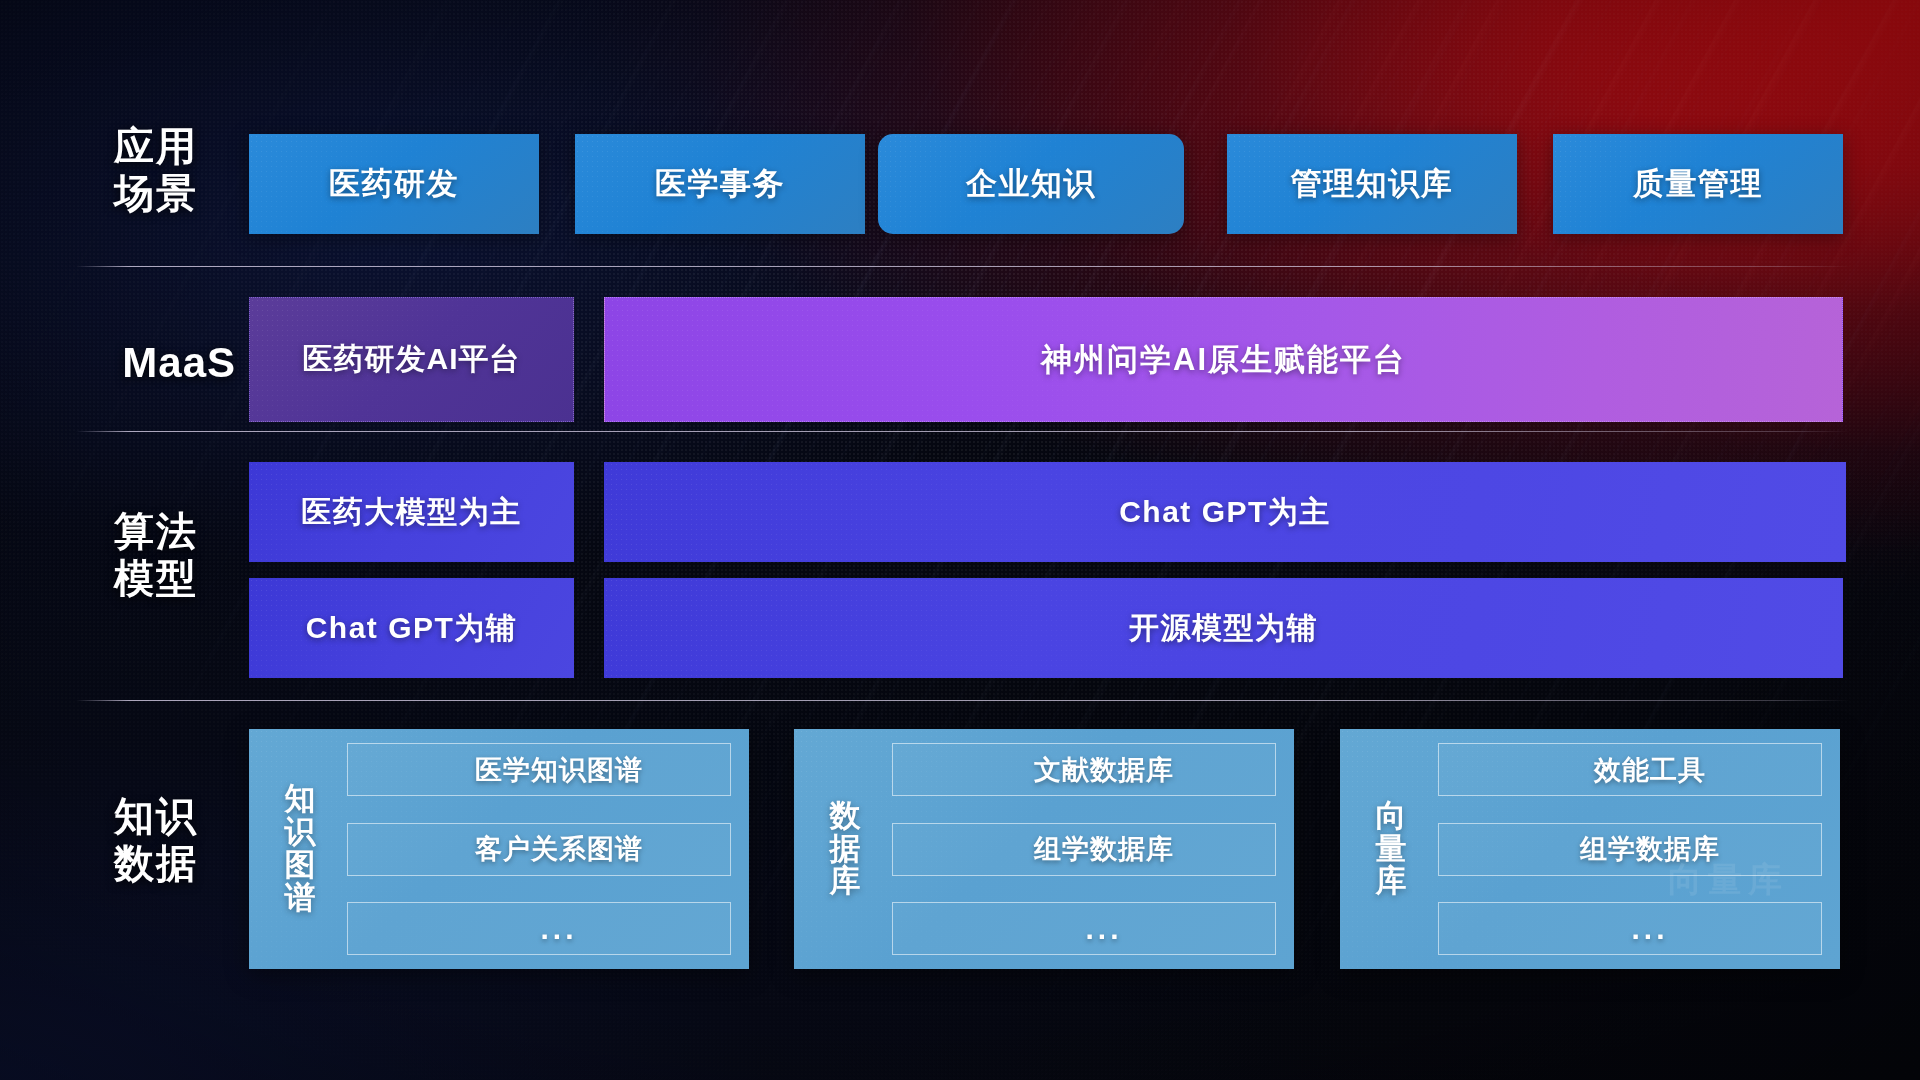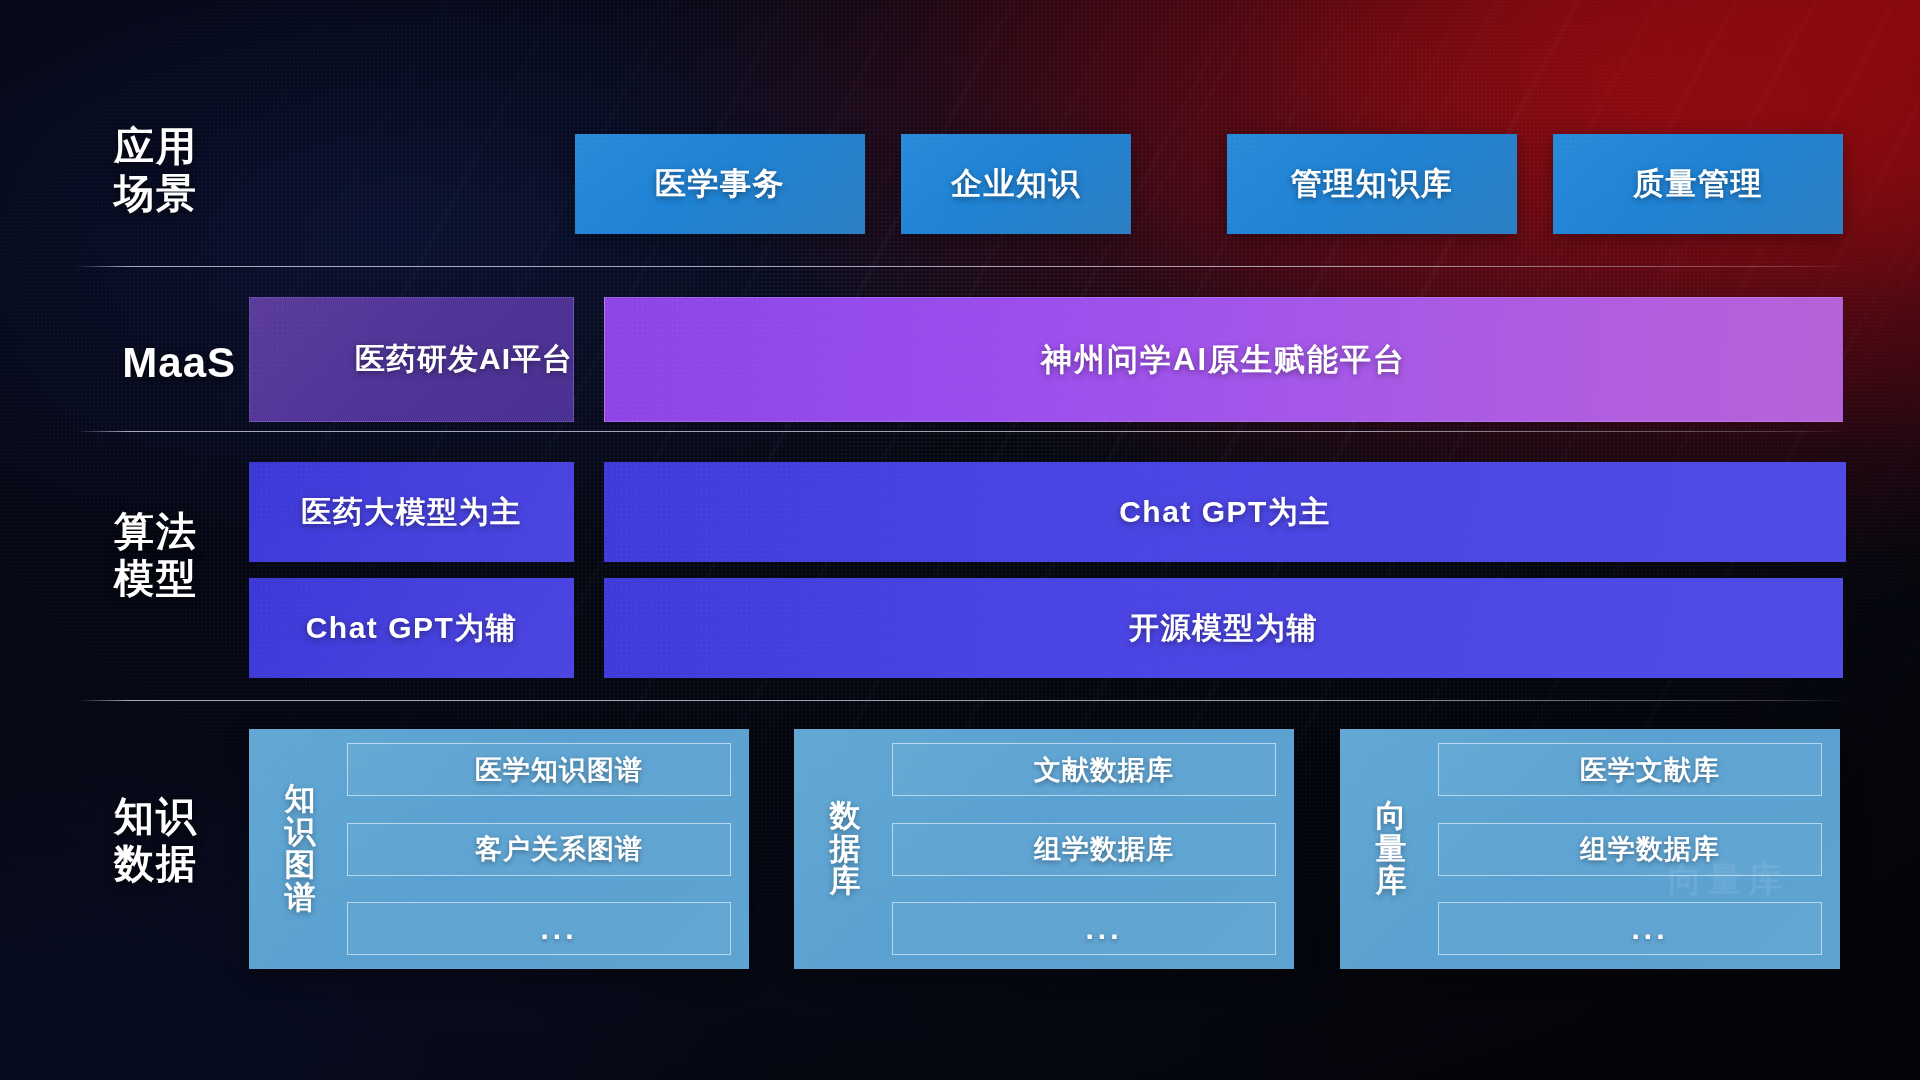--- a/index.html
+++ b/index.html
@@ -232,42 +232,46 @@
   <div class="bg-streaks"></div>
   <div class="bg-streaks-red"></div>
   <div class="bg-dots"></div>
   <div class="vignette"></div>
 
   <div class="content">
 
     <div class="row-label" style="top:123px;">应用
 场景</div>
 
+    <div class="box app-box" style="left:249px; width:290px;">
+      <div class="dotted-overlay"></div>
+      <span>医药研发</span>
+    </div>
     <div class="box app-box" style="left:575px; width:290px;">
       <div class="dotted-overlay"></div>
       <span>医学事务</span>
     </div>
-    <div class="box app-box" style="left:901px; width:230px;">
+    <div class="box app-box" style="left:878px; width:306px;border-radius:15px;">
       <div class="dotted-overlay"></div>
       <span>企业知识</span>
     </div>
     <div class="box app-box" style="left:1227px; width:290px;">
       <div class="dotted-overlay"></div>
       <span>管理知识库</span>
     </div>
     <div class="box app-box" style="left:1553px; width:290px;">
       <div class="dotted-overlay"></div>
       <span>质量管理</span>
     </div>
 
     <div class="divider" style="top:266px;"></div>
 
     <div class="row-label latin" style="top:338px;text-align:right;">MaaS</div>
 
-    <div class="box maas-left" style="left:249px; width:325px;justify-content:flex-end;">
+    <div class="box maas-left" style="left:249px; width:325px;">
       <div class="dotted-overlay"></div>
       <span>医药研发AI平台</span>
     </div>
     <div class="box maas-right" style="left:604px; width:1239px;">
       <div class="dotted-overlay"></div>
       <span>神州问学AI原生赋能平台</span>
     </div>
 
     <div class="divider" style="top:431px;"></div>
 
@@ -321,20 +325,20 @@
       </div>
     </div>
 
     <div class="kd-panel" style="left:1340px; width:500px;">
       <div class="dotted-overlay"></div>
       <div class="ghost-wm" style="right:52px; bottom:66px;">向量库</div>
       <div class="kd-vlabel">向
 量
 库</div>
       <div class="kd-items">
-        <div class="kd-item">医学文献库</div>
+        <div class="kd-item">效能工具</div>
         <div class="kd-item">组学数据库</div>
         <div class="kd-item ellipsis">...</div>
       </div>
     </div>
 
   </div>
 </div>
 
 </body></html>

